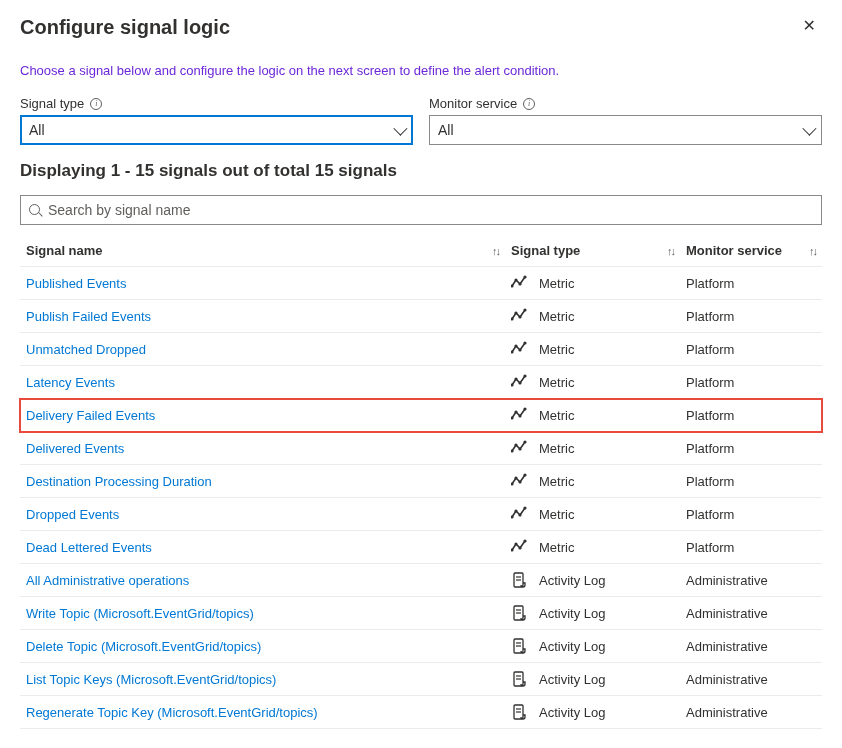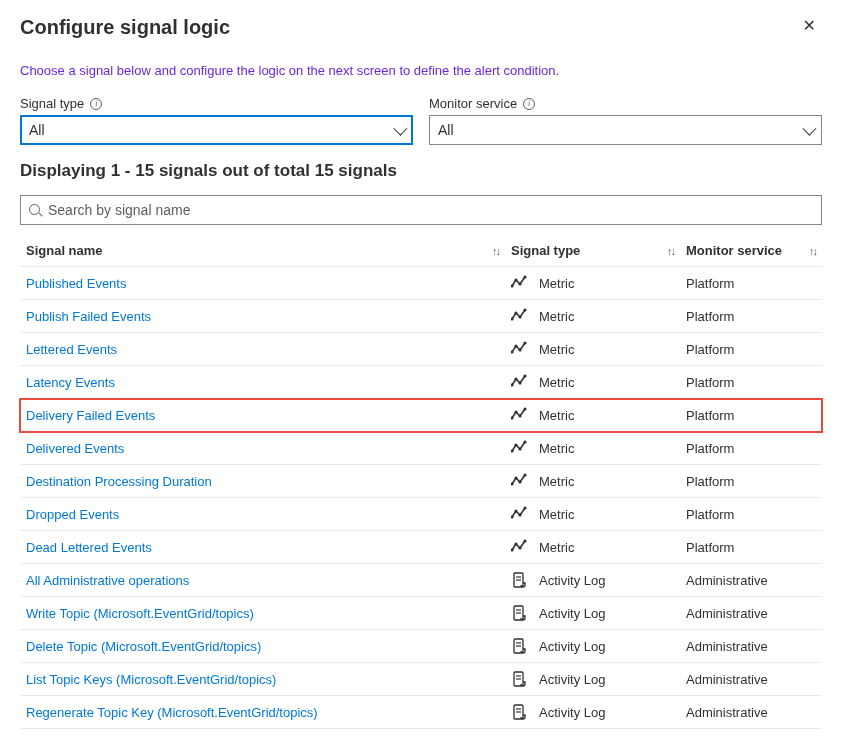--- a/index.html
+++ b/index.html
@@ -269,21 +269,21 @@
           <div class="type-cell">
             <svg viewBox="0 0 16 16" class="metric-icon">
               <use href="#metric-glyph"></use>
             </svg>
             <span>Metric</span>
           </div>
         </td>
         <td>Platform</td>
       </tr>
       <tr>
-        <td><a class="signal-link">Lettered Events</a></td>
+        <td><a class="signal-link">Unmatched Dropped</a></td>
         <td>
           <div class="type-cell">
             <svg viewBox="0 0 16 16" class="metric-icon">
               <use href="#metric-glyph"></use>
             </svg>
             <span>Metric</span>
           </div>
         </td>
         <td>Platform</td>
       </tr>

